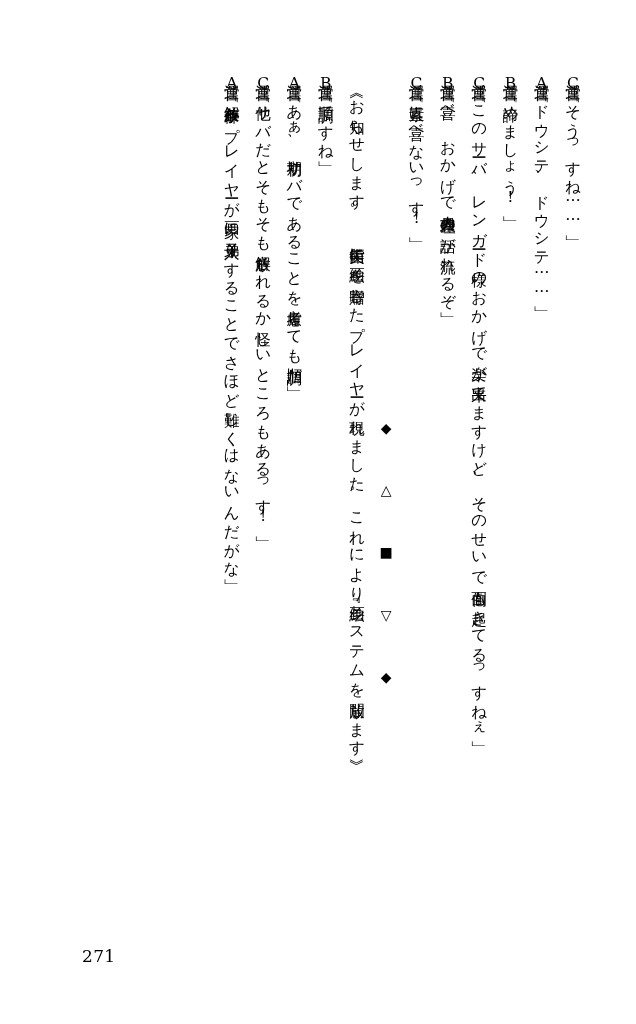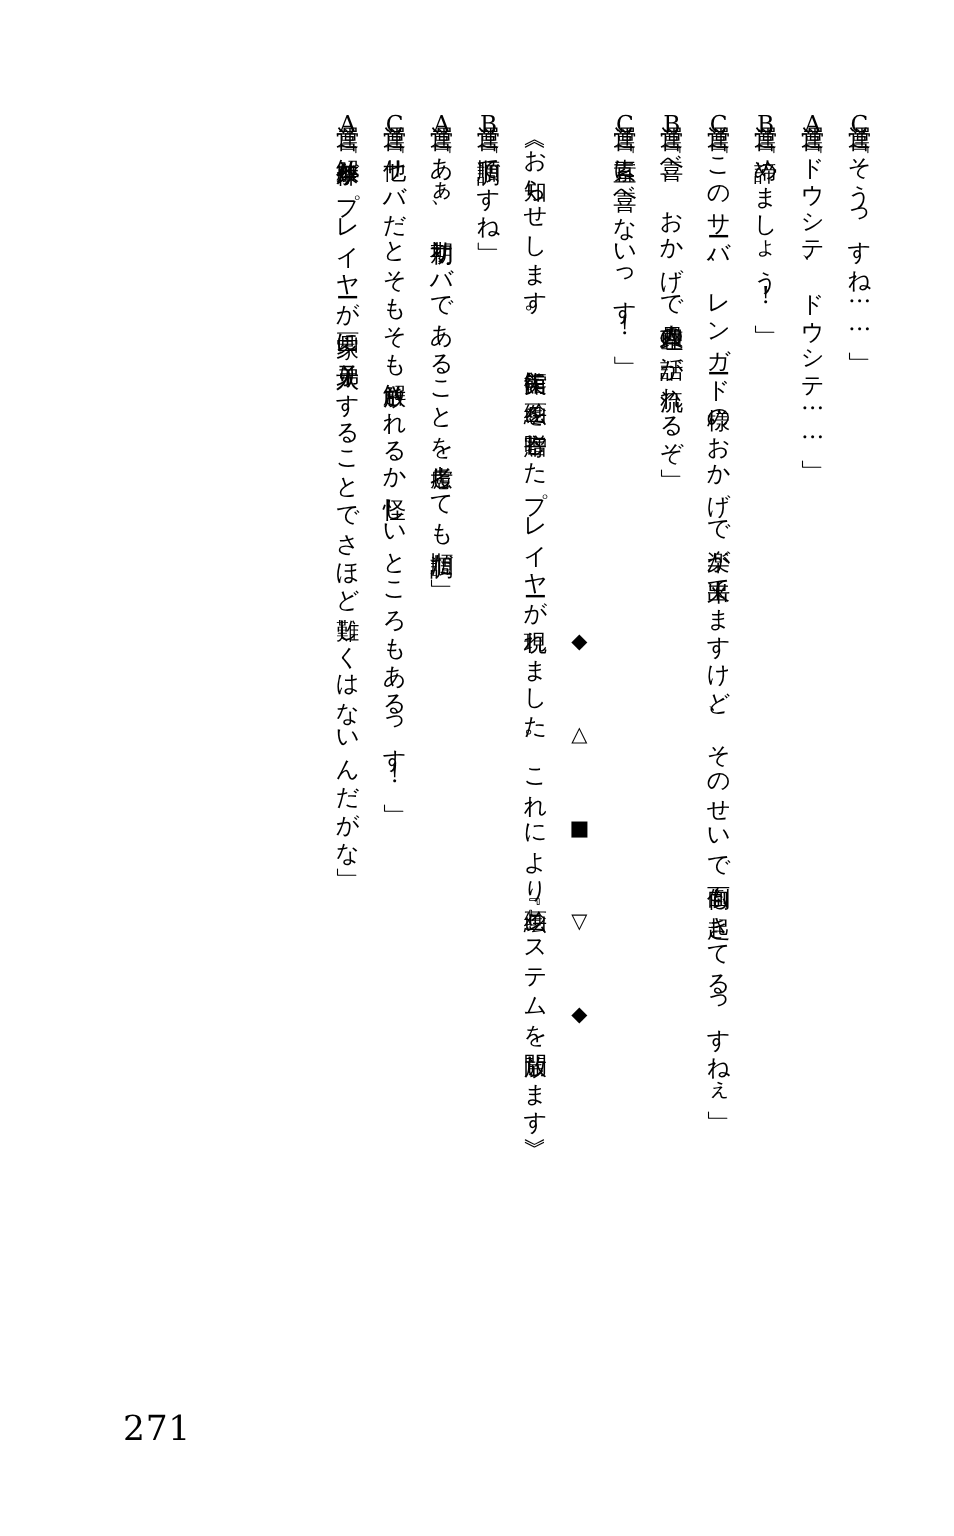--- a/index.html
+++ b/index.html
@@ -59,21 +59,21 @@
     padding-top: 348px;
     letter-spacing: 1.15em;
     font-size: 14px;
   }
 
   
   .folio {
     position: absolute;
     left: 82px;
     bottom: 58px;
-    font-size: 23px;
+    font-size: 17px;
     font-family: "DejaVu Serif", "Liberation Serif", serif;
     letter-spacing: 0.02em;
   }
 </style>
 </head>
 <body>
 
 <div class="page">
 
   <div class="vtext-area">

